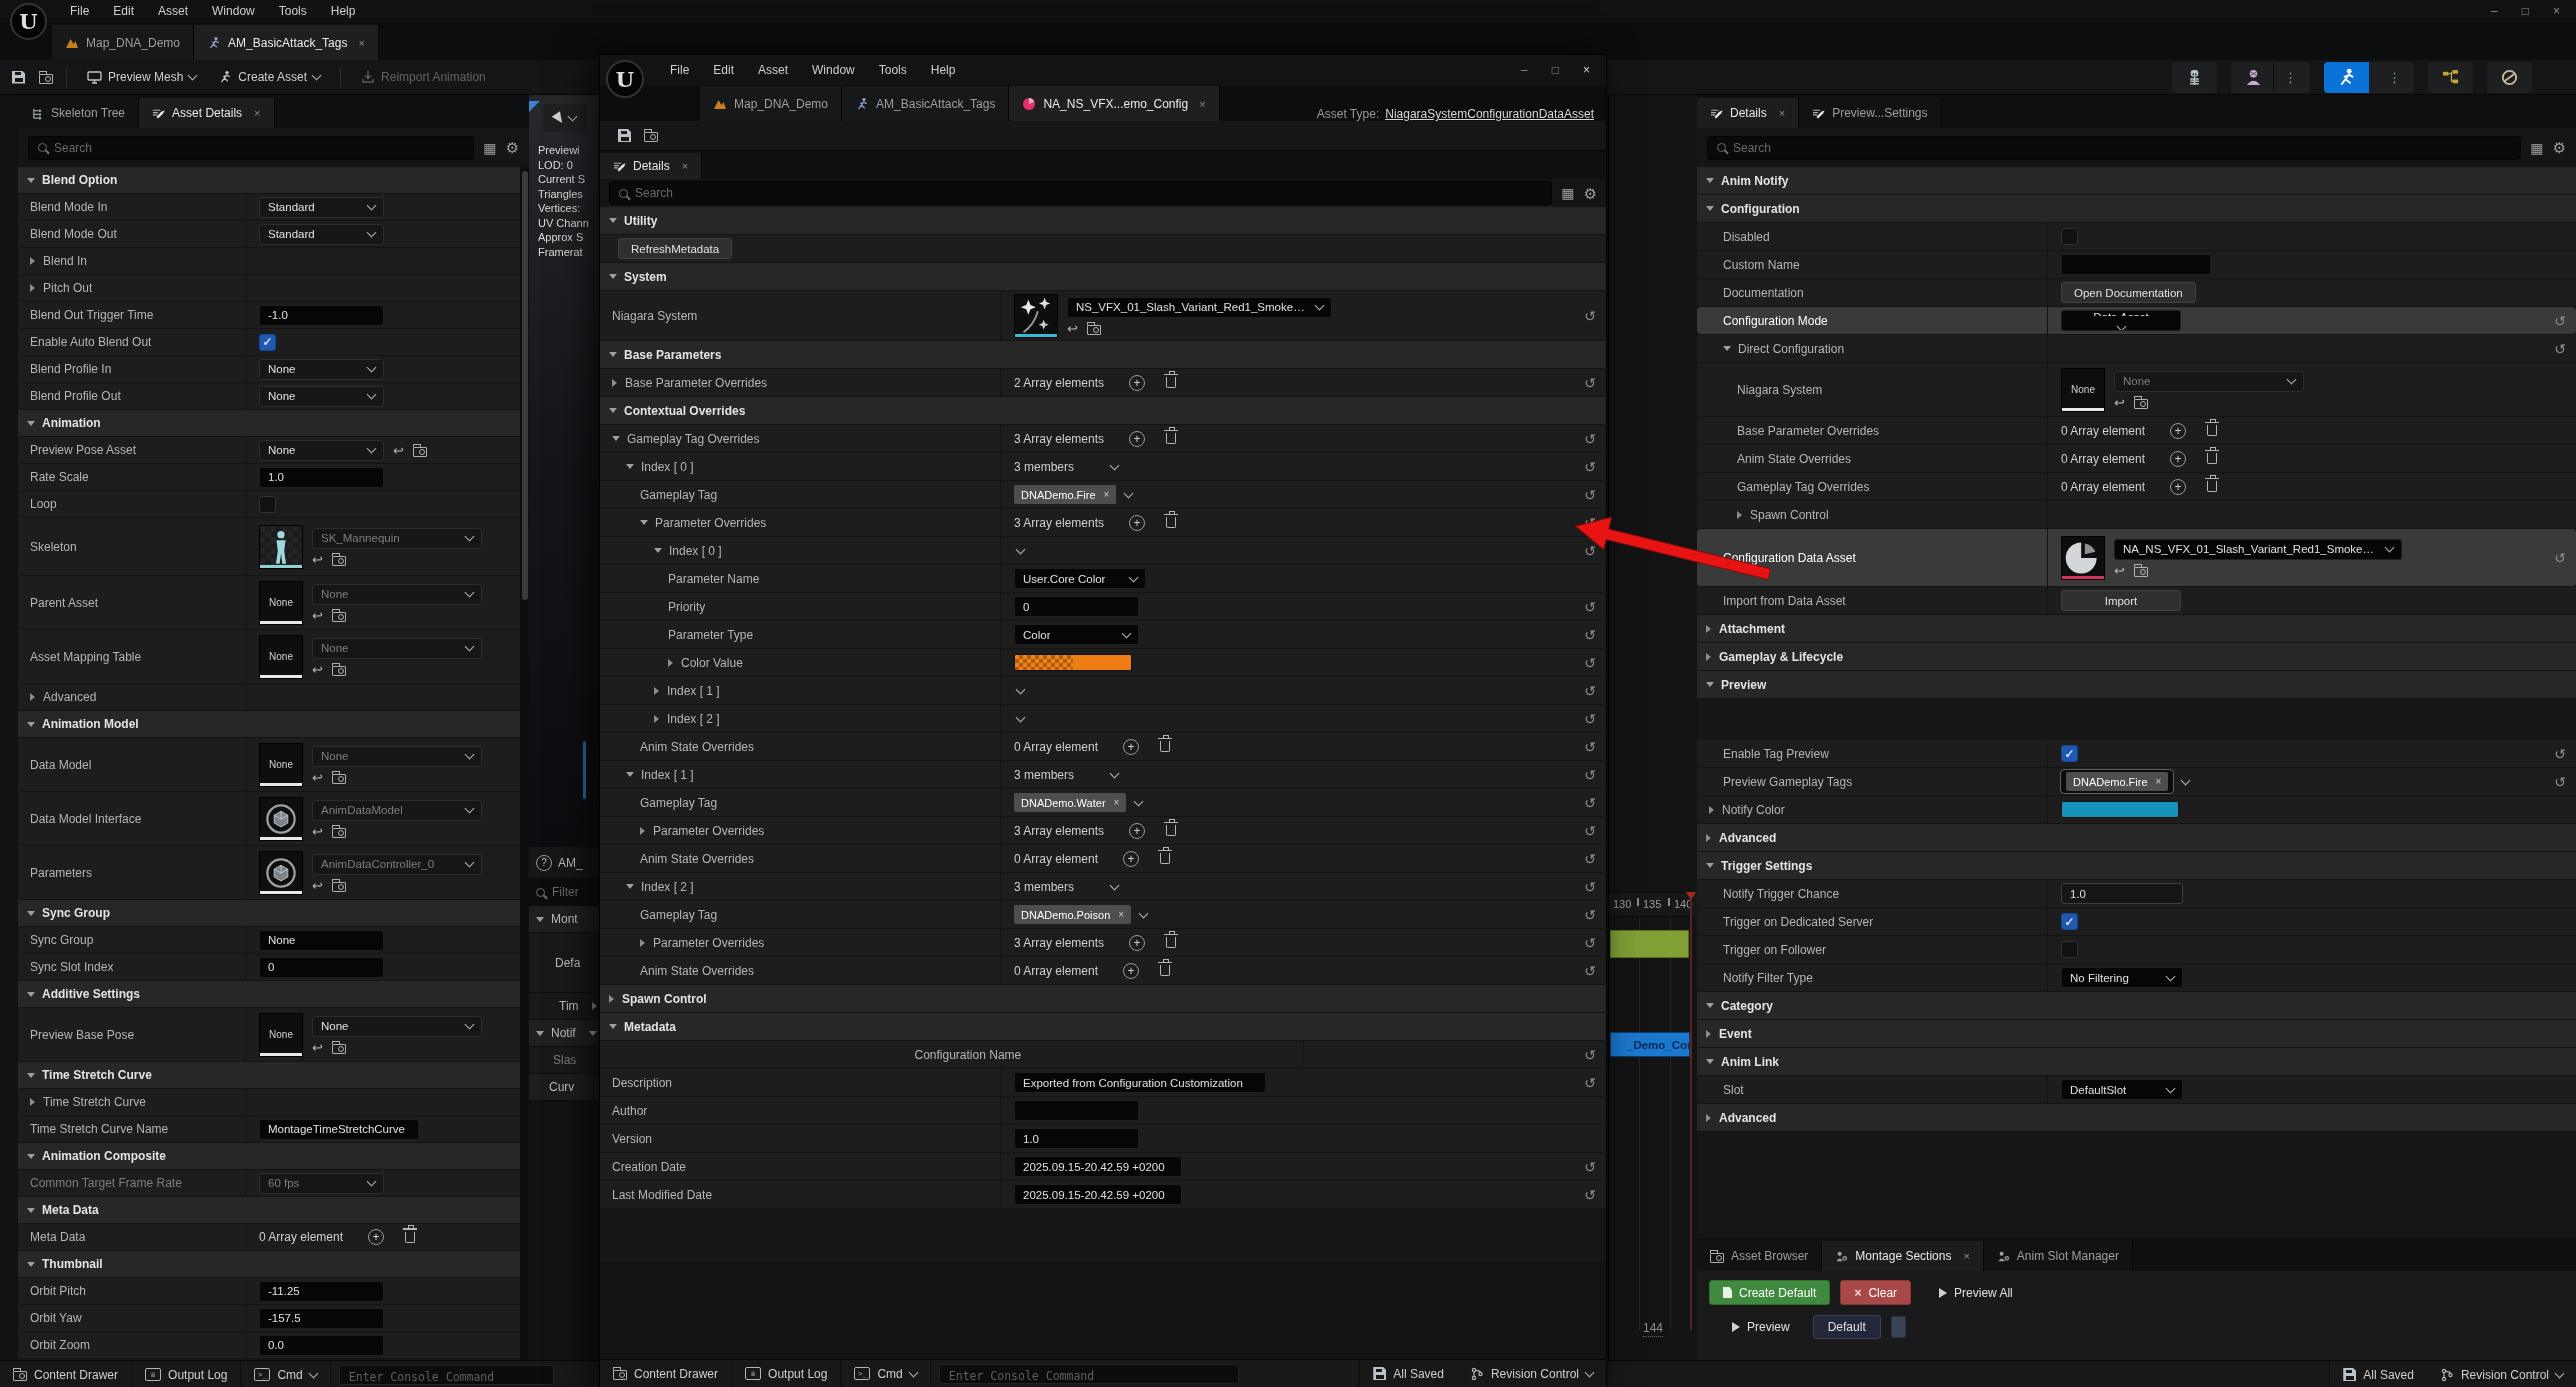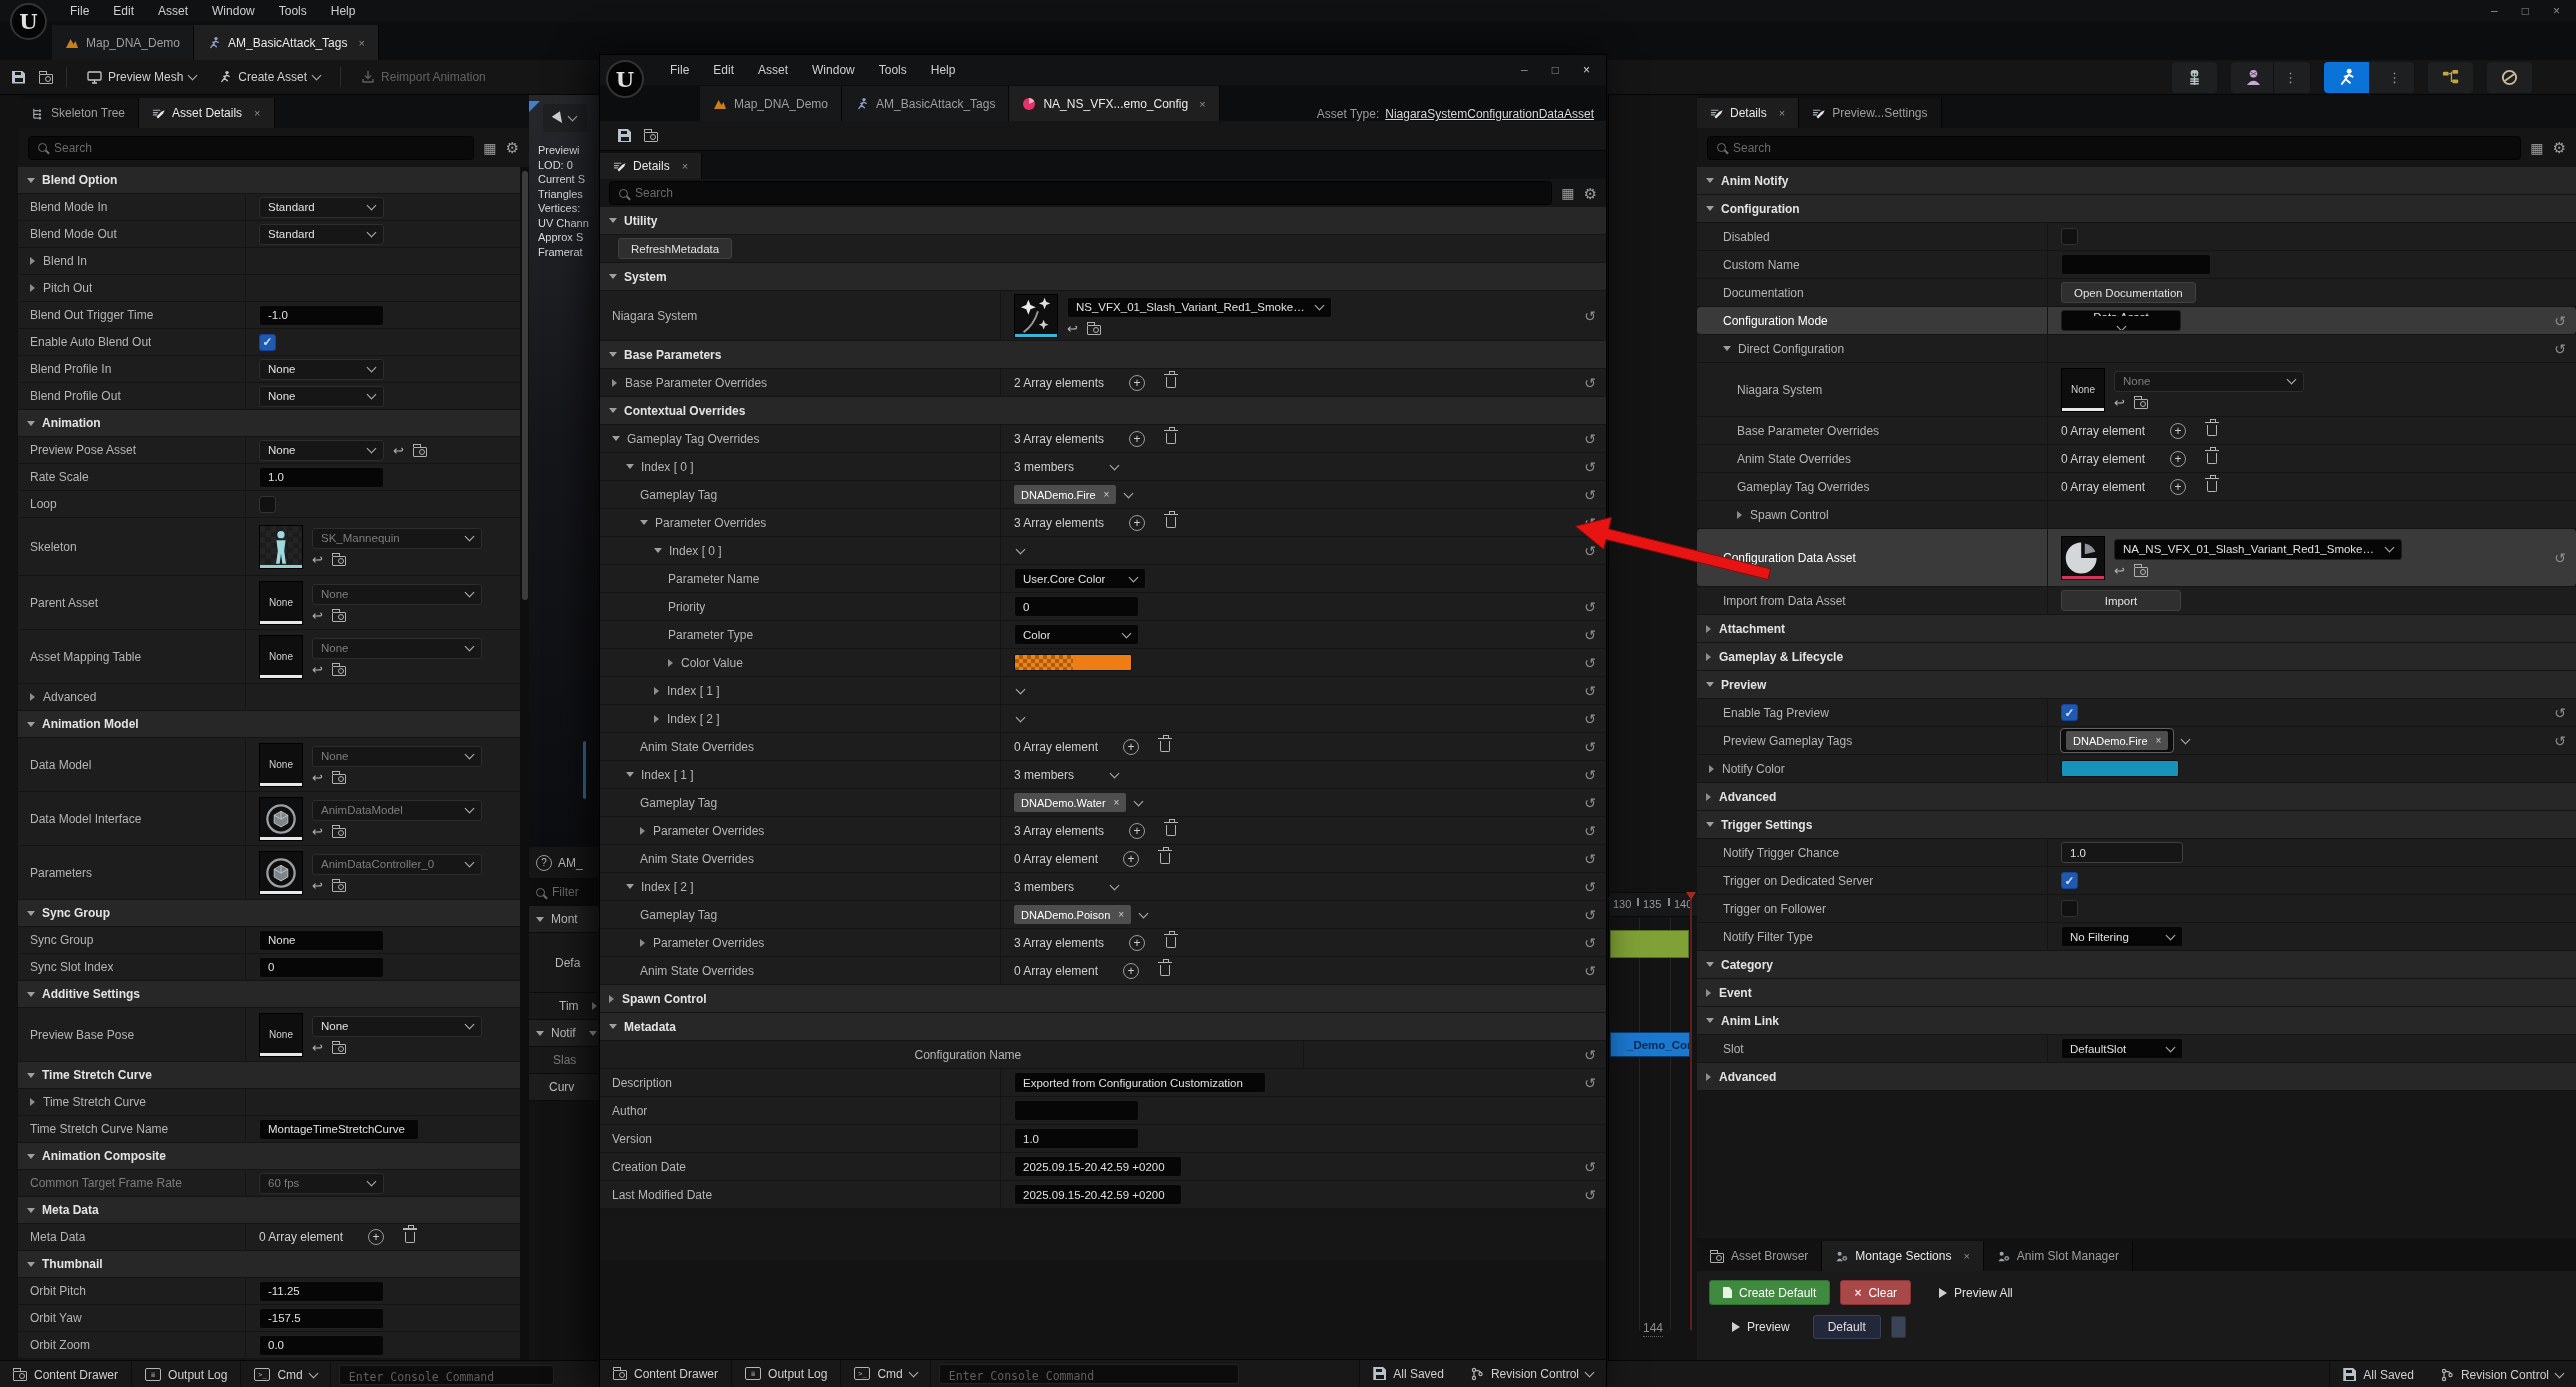--- a/index.html
+++ b/index.html
@@ -1006,21 +1006,21 @@
           <span class="slbl">Attachment</span>
         </div>
         <div class="prow sec" style="height: 28px;">
           <span class="exp-r"></span>
           <span class="slbl">Gameplay &amp; Lifecycle</span>
         </div>
         <div class="prow sec" style="height: 28px;">
           <span class="exp-d"></span>
           <span class="slbl">Preview</span>
         </div>
-        <div class="prow" style="height: 28px;">
+        <div class="prow" style="height: 28px; margin-top: 41px;">
           <div class="cl" style="width: 351px; padding-left: 26px;">
             <span class="plbl">Enable Tag Preview</span>
           </div>
           <div class="cr">
             <div class="ctl">
               <div class="cb on">✓</div>
             </div>
           </div>
           <span class="reset">↺</span>
         </div>

